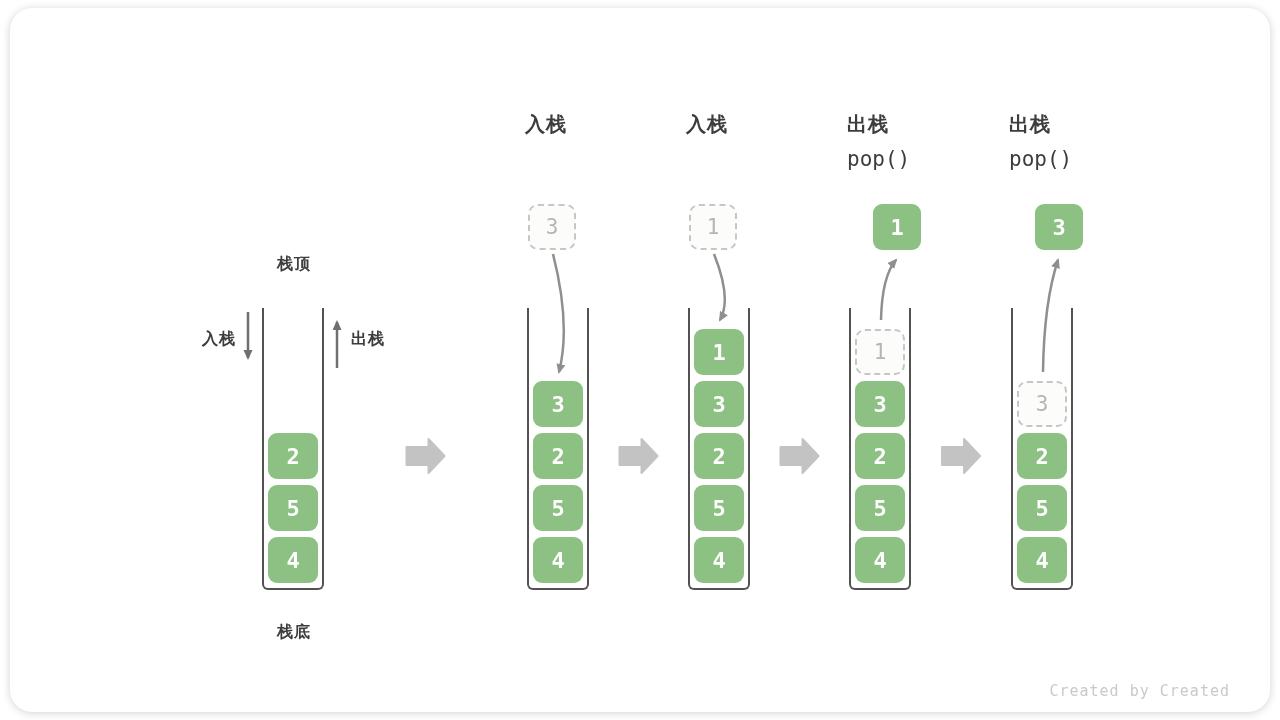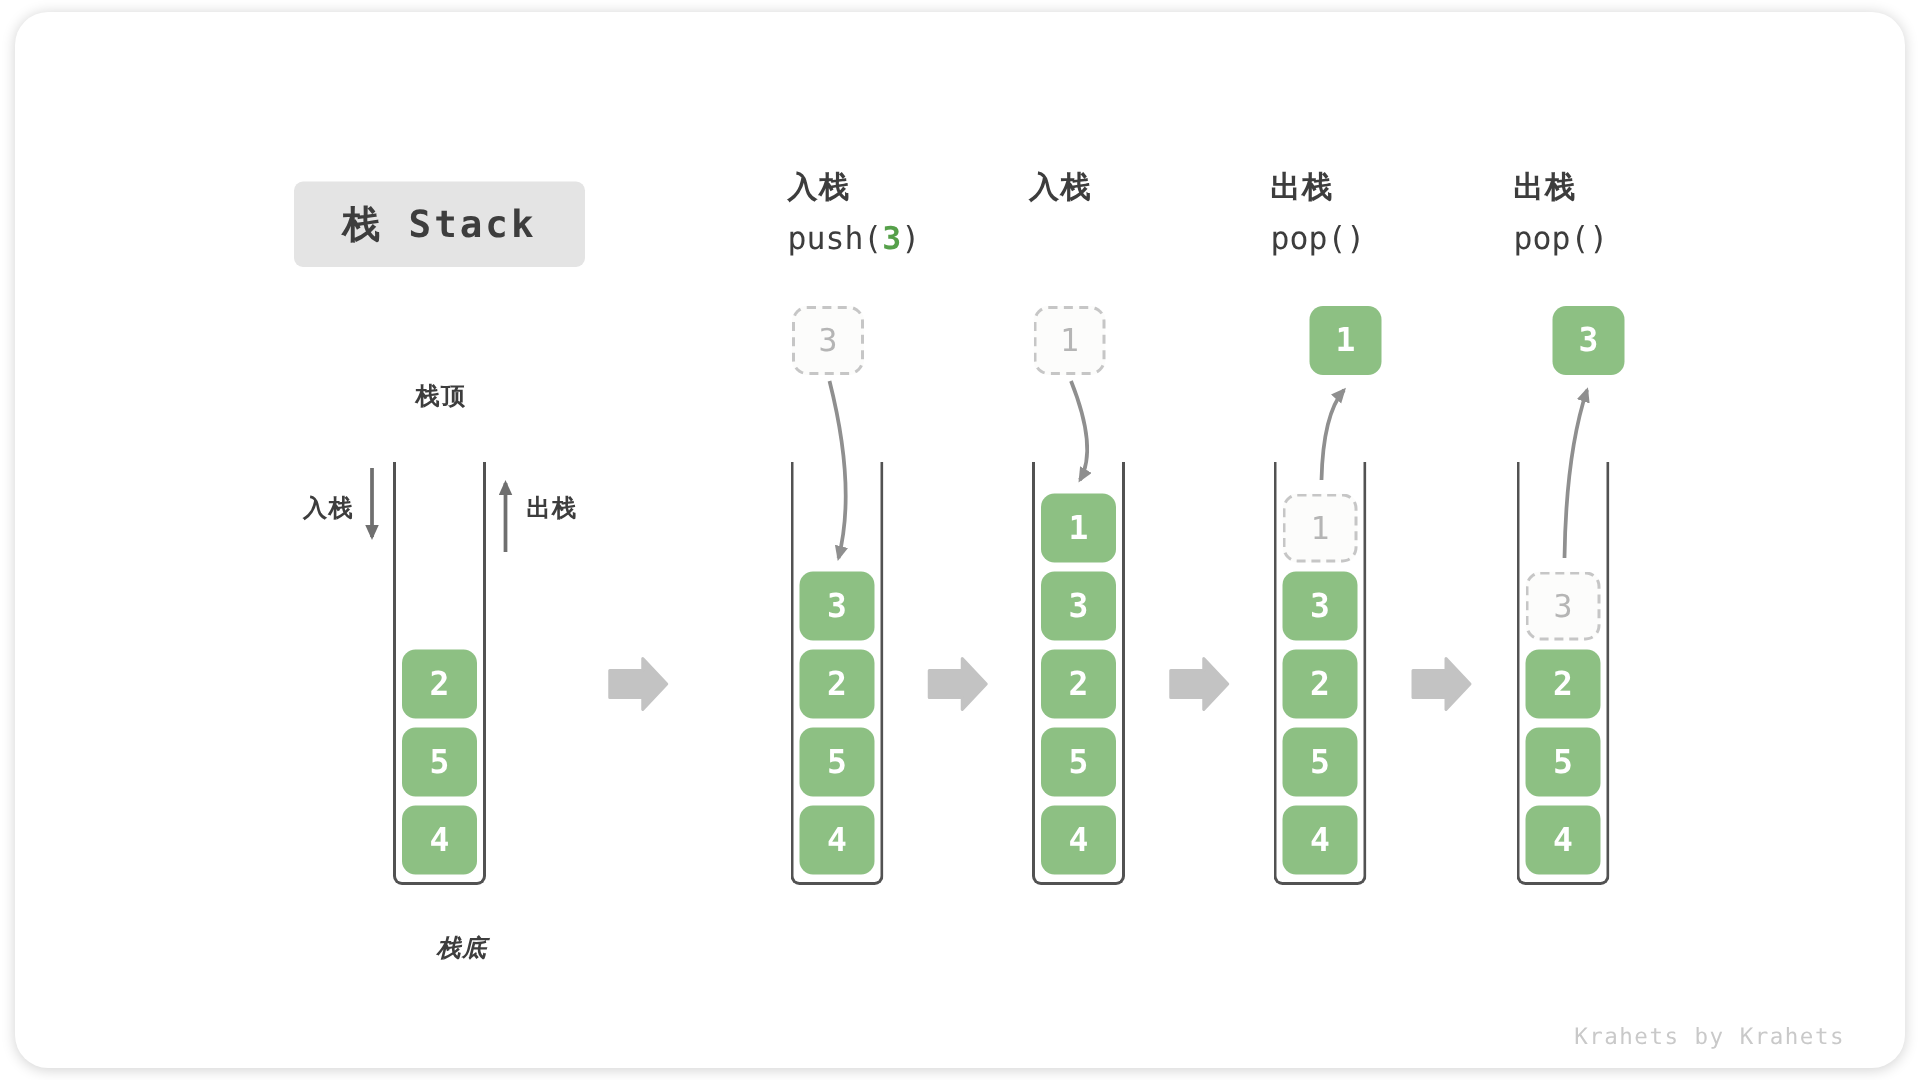--- a/index.html
+++ b/index.html
@@ -21,21 +21,21 @@
   #canvas{position:relative;width:1280px;height:720px;}
   #card{position:absolute;left:10px;top:8px;width:1260px;height:704px;
     background:#ffffff;border-radius:22px;box-shadow:0 1px 9px rgba(0,0,0,0.18);}
   #title-box{position:absolute;left:186px;top:113px;width:194px;height:57px;
     background:var(--title-bg);border-radius:6px;display:flex;align-items:center;justify-content:center;}
   #title-box span{font-family:"DejaVu Sans Mono","Liberation Mono",monospace;
     font-size:25px;font-weight:bold;color:var(--dark);letter-spacing:2px;}
   .legend-label{position:absolute;font-size:16px;font-weight:bold;color:var(--dark);
     line-height:26px;letter-spacing:1px;}
   #lbl-top{left:284px;top:243px;transform:translateX(-50%);}
-  #lbl-bottom{left:298px;top:611px;transform:translateX(-50%);font-style:italic;}
+  #lbl-bottom{left:284px;top:611px;transform:translateX(-50%);}
   #lbl-push{left:160px;top:318px;width:66px;text-align:right;}
   #lbl-pop{left:341px;top:318px;}
   .op{position:absolute;top:102px;width:160px;color:var(--dark);}
   .op .op-line1{display:block;font-size:20px;font-weight:bold;line-height:28px;letter-spacing:1px;}
   .op .op-line2{display:block;margin-top:7px;font-family:"DejaVu Sans Mono","Liberation Mono",monospace;
     font-size:21px;line-height:28px;color:var(--dark);}
   .op .op-arg{color:var(--arg-green);font-weight:bold;}
   .container{position:absolute;top:300px;width:62px;height:282px;
     border-left:2px solid var(--wall);border-right:2px solid var(--wall);
     border-bottom:2px solid var(--wall);border-radius:0 0 6px 6px;background:#ffffff;}
@@ -54,37 +54,33 @@
   #footer{position:absolute;right:40px;top:674px;
     font-family:"DejaVu Sans Mono","Liberation Mono",monospace;
     font-size:15px;letter-spacing:1px;color:var(--footer);}
 </style>
 </head>
 <body>
 
 <div id="canvas">
   <div id="card">
 
-    <div id="title-box">
-      <span>栈 Stack</span>
-    </div>
 
     <div id="lbl-top" class="legend-label">栈顶</div>
     <div id="lbl-bottom" class="legend-label">栈底</div>
     <div id="lbl-push" class="legend-label">入栈</div>
     <div id="lbl-pop" class="legend-label">出栈</div>
 
     <div id="steps-layer">
         <div class="container" style="left: 252px;"></div>
         <div class="box solid" style="left: 258px; top: 425px; width: 50px;">2</div>
         <div class="box solid" style="left: 258px; top: 477px; width: 50px;">5</div>
         <div class="box solid" style="left: 258px; top: 529px; width: 50px;">4</div>
         <div class="op" style="left: 515px;">
           <span class="op-line1">入栈</span>
-          <span class="op-line2"><span>push(</span><span class="op-arg">3</span><span>)</span></span>
         </div>
         <div class="box ghost" style="left: 518px; top: 196px; height: 46px;">3</div>
         <div class="container" style="left: 517px;"></div>
         <div class="box solid" style="left: 523px; top: 373px; width: 50px;">3</div>
         <div class="box solid" style="left: 523px; top: 425px; width: 50px;">2</div>
         <div class="box solid" style="left: 523px; top: 477px; width: 50px;">5</div>
         <div class="box solid" style="left: 523px; top: 529px; width: 50px;">4</div>
         <div class="op" style="left: 676px;">
           <span class="op-line1">入栈</span>
         </div>
@@ -134,15 +130,15 @@
           <path class="block-arrow" d="M0,8 L22,8 L22,0 L38,17 L22,34 L22,26 L0,26 Z" transform="translate(396.5,431)"></path>
           <path class="flow-line" d="M 704 246 Q 722 291 710 312" marker-end="url(#mk-flow)"></path>
           <path class="block-arrow" d="M0,8 L22,8 L22,0 L38,17 L22,34 L22,26 L0,26 Z" transform="translate(609.5,431)"></path>
           <path class="flow-line" d="M 871 312 Q 872 268 886 252" marker-end="url(#mk-flow)"></path>
           <path class="block-arrow" d="M0,8 L22,8 L22,0 L38,17 L22,34 L22,26 L0,26 Z" transform="translate(770.5,431)"></path>
           <path class="flow-line" d="M 1033 364 Q 1034 294 1048 252" marker-end="url(#mk-flow)"></path>
           <path class="block-arrow" d="M0,8 L22,8 L22,0 L38,17 L22,34 L22,26 L0,26 Z" transform="translate(932,431)"></path>
         </g>
     </svg>
 
-    <div id="footer">Krahets by Krahets</div>
+    <div id="footer">Created by Created</div>
   </div>
 </div>
 
 </body></html>

